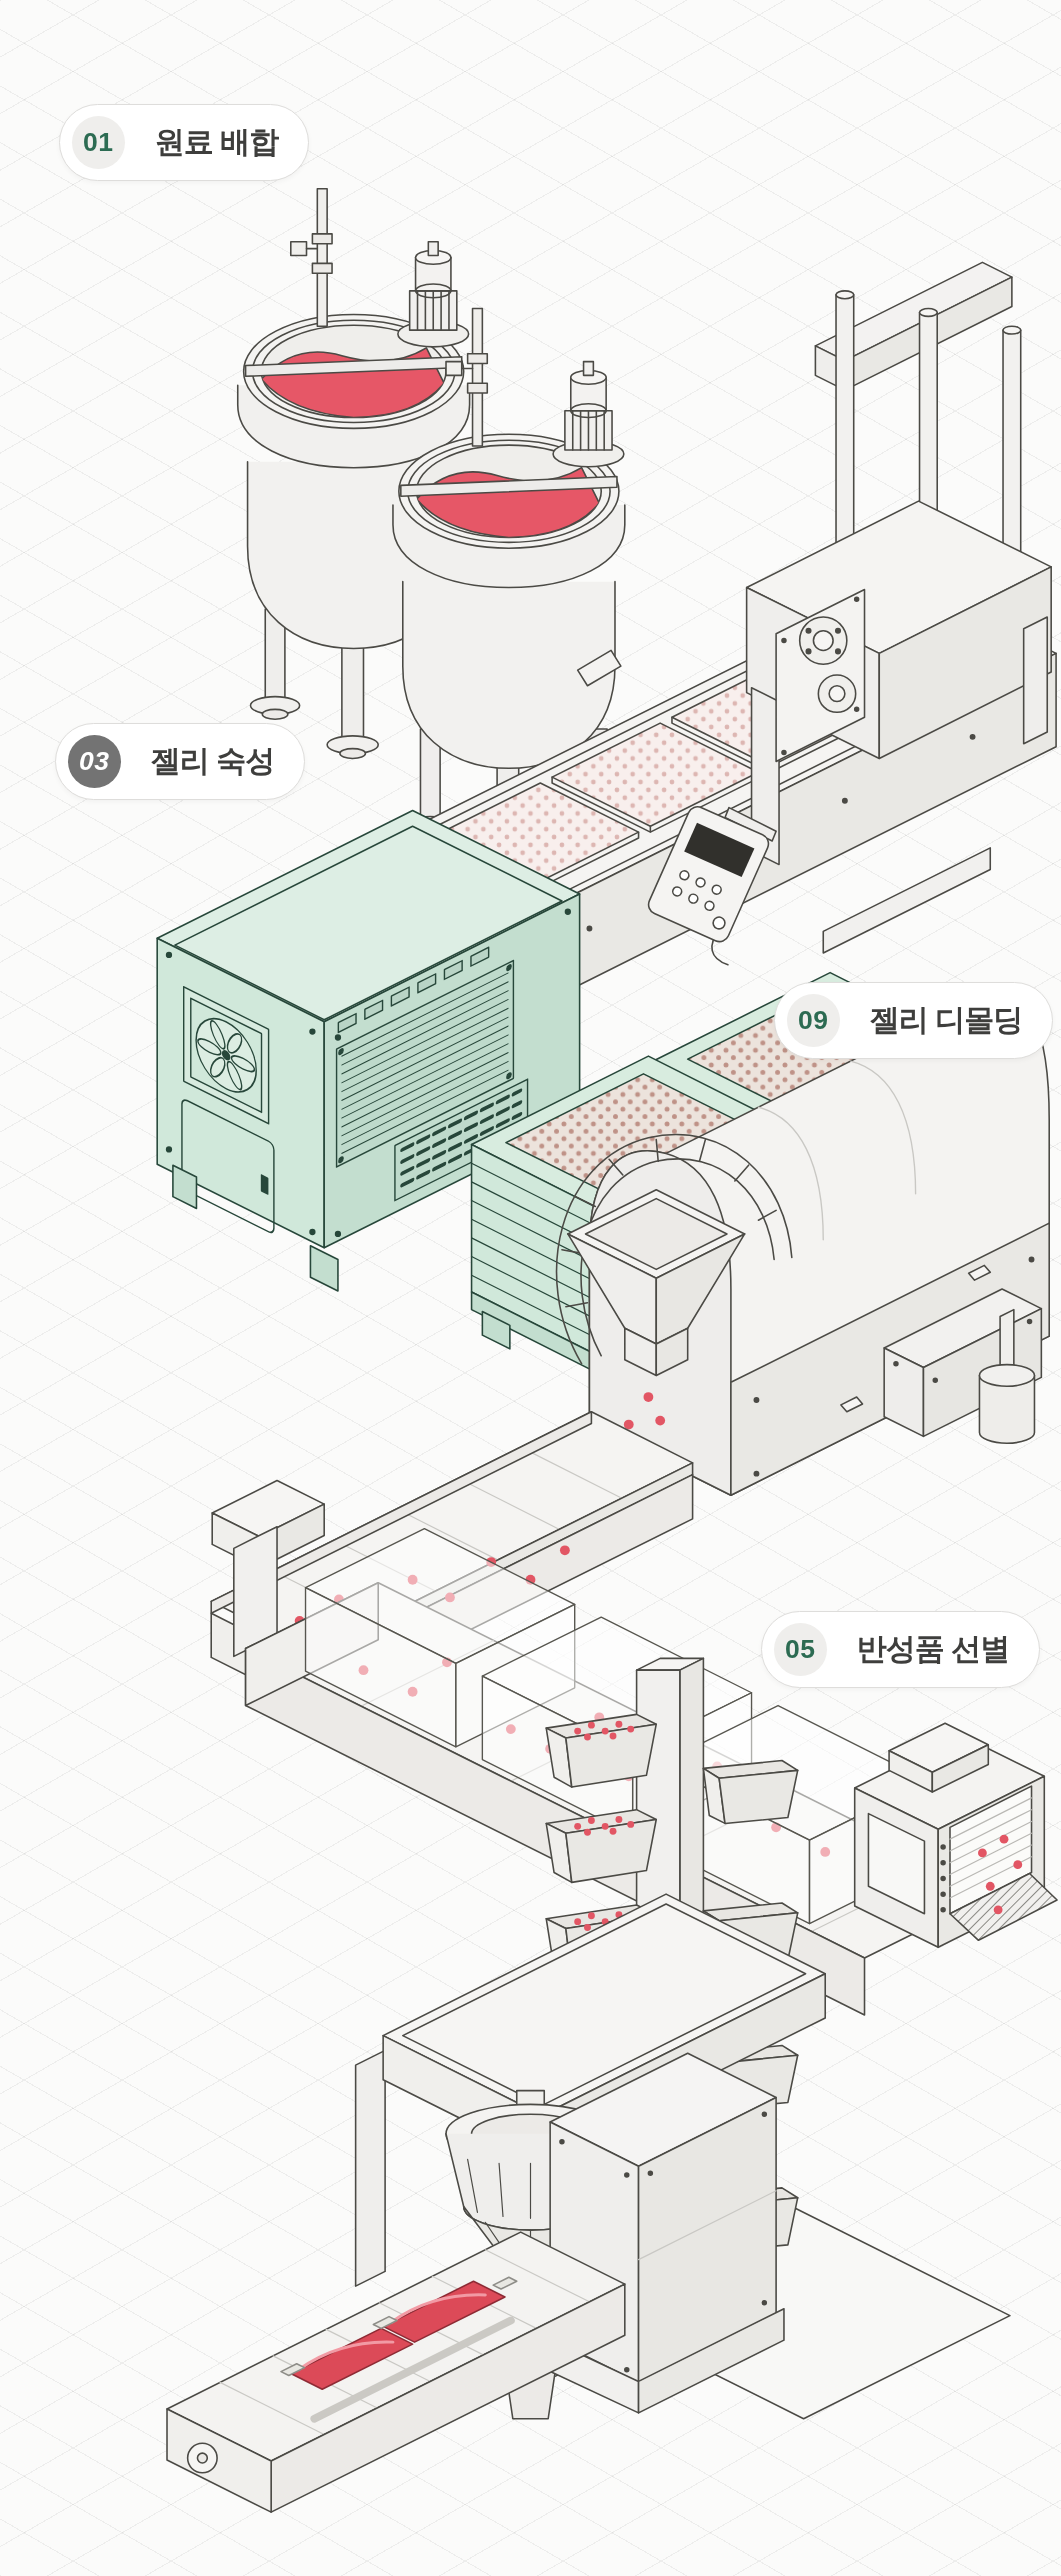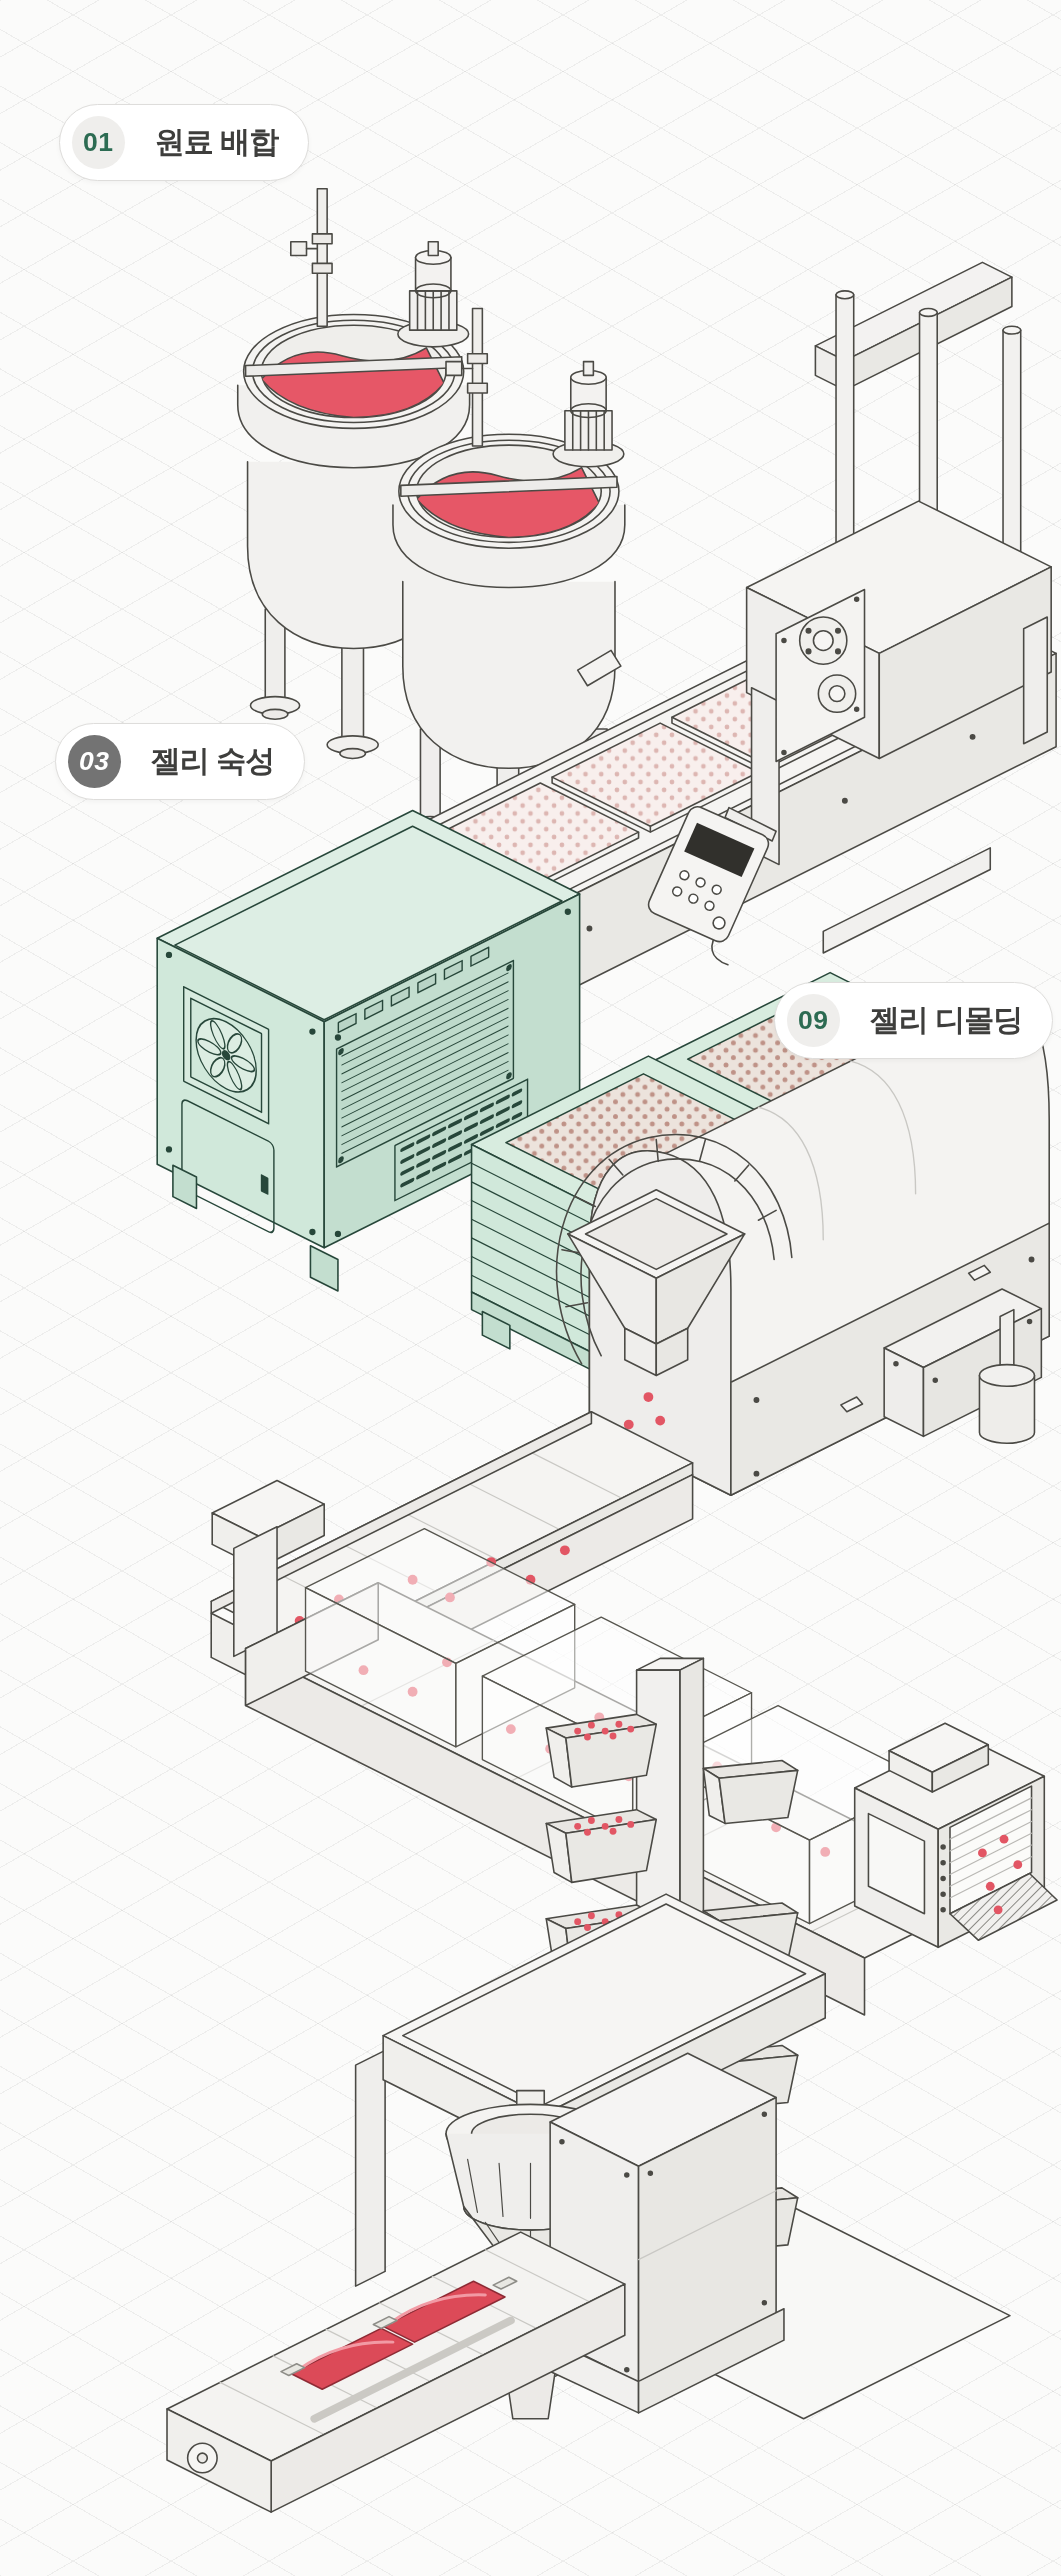--- a/index.html
+++ b/index.html
@@ -637,15 +637,19 @@
     <span class="pill-label">원료 배합</span>
   </div>
   <div class="pill active" style="left:55px;top:723px">
     <span class="badge">03</span>
     <span class="pill-label">젤리 숙성</span>
   </div>
   <div class="pill" style="left:774px;top:982px">
     <span class="badge">09</span>
     <span class="pill-label">젤리 디몰딩</span>
   </div>
+  <div class="pill" style="left:761px;top:1611px">
+    <span class="badge">05</span>
+    <span class="pill-label">반성품 선별</span>
+  </div>
 
 </div>
 
 
 </body></html>

